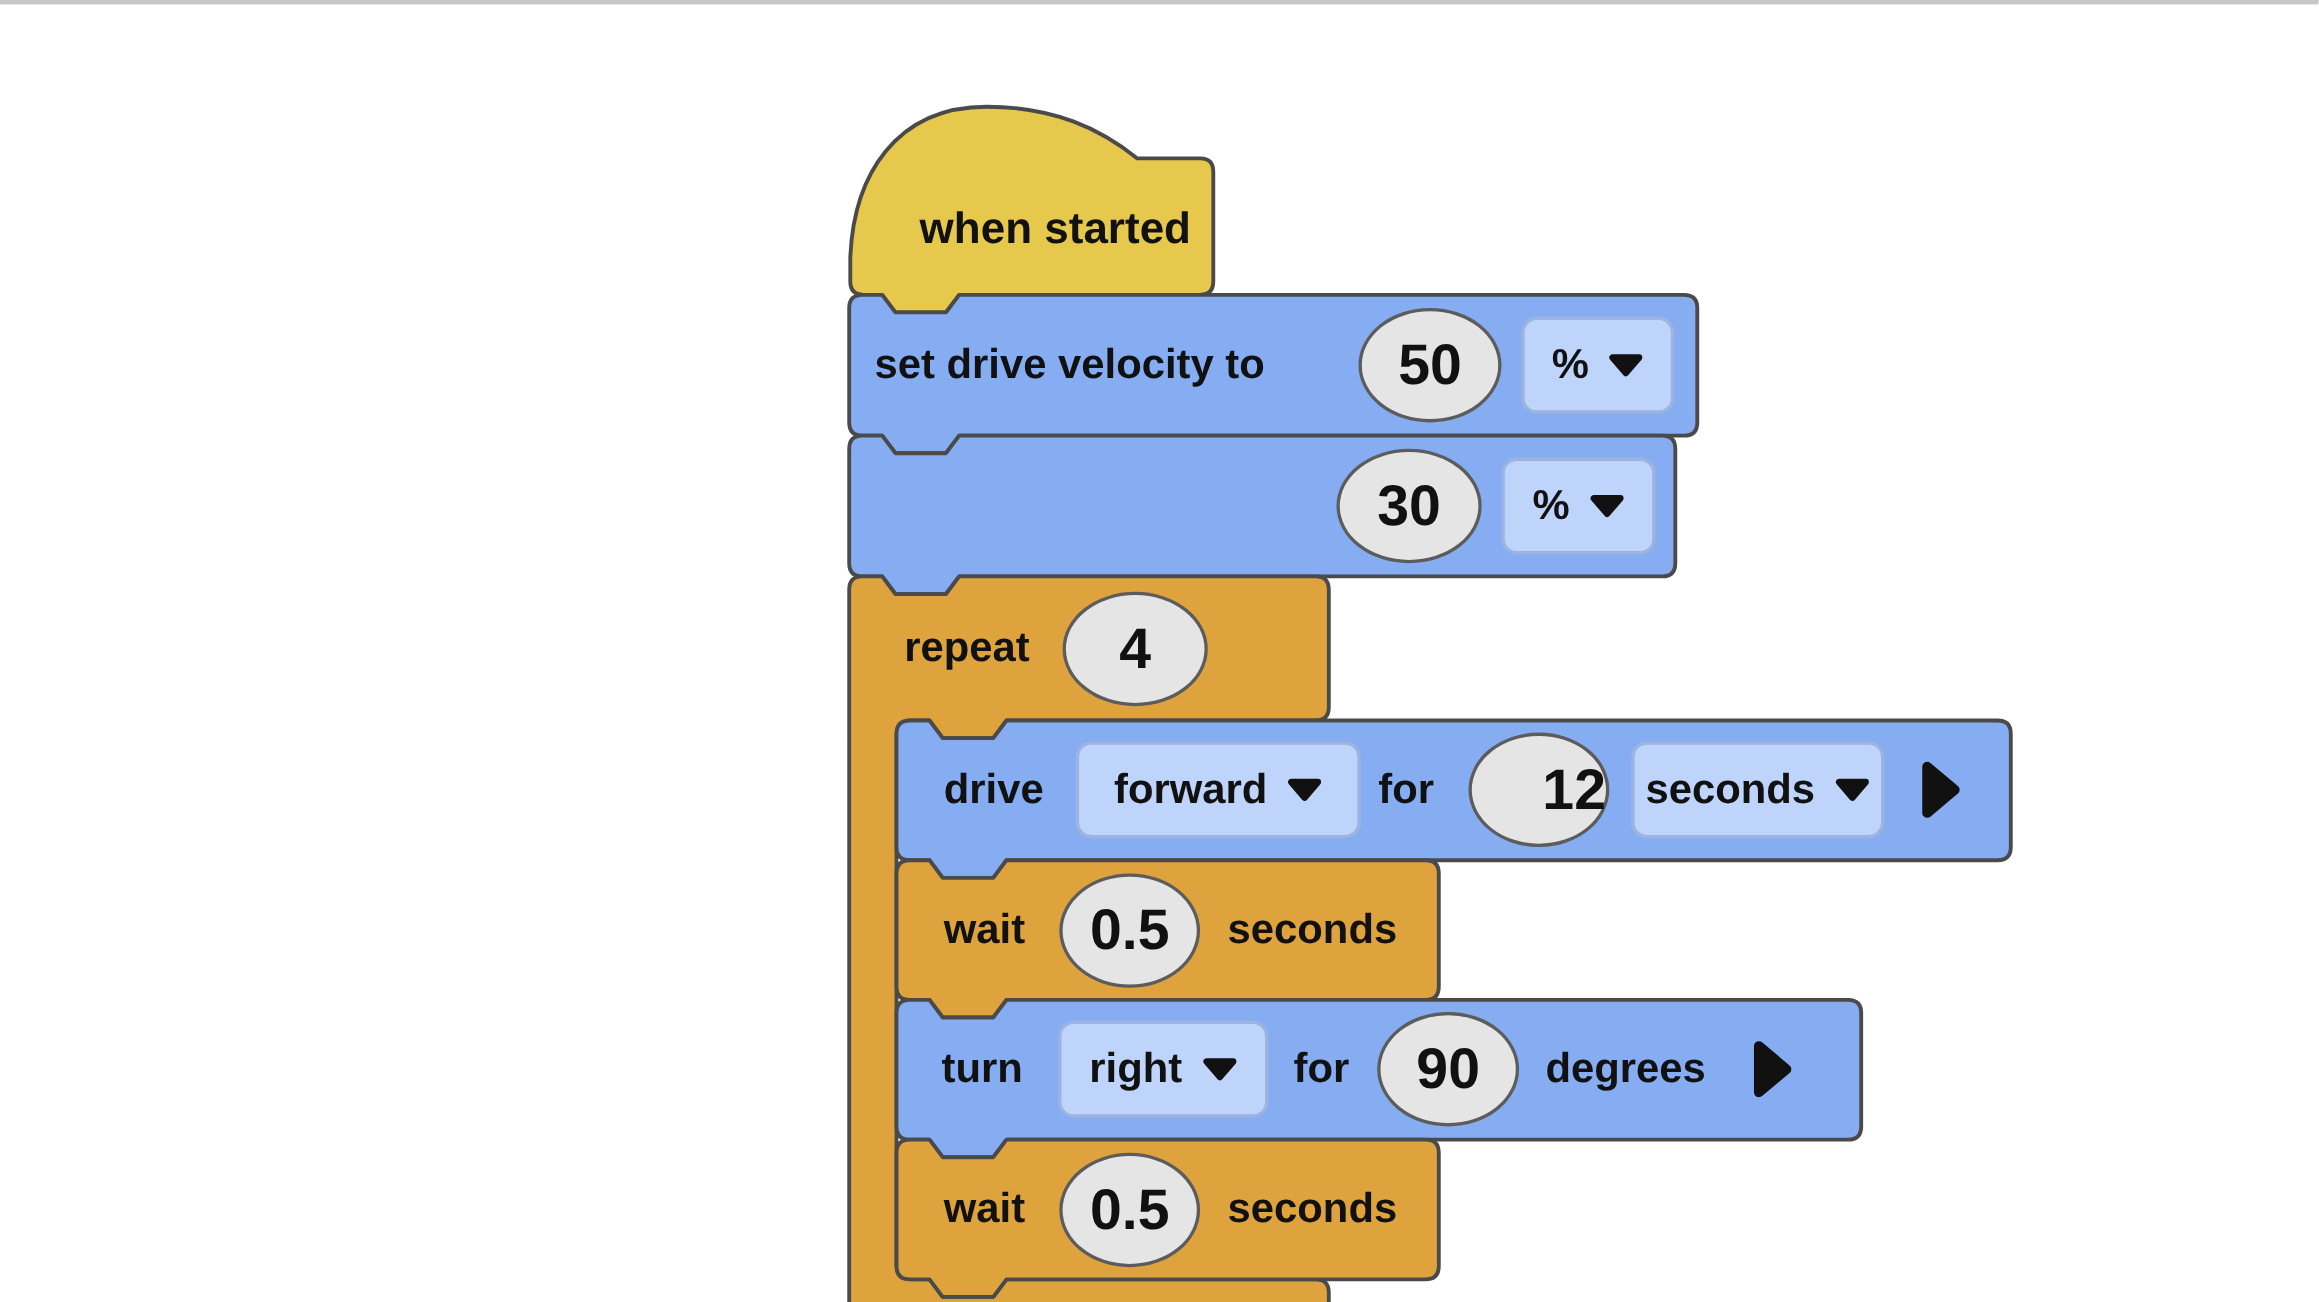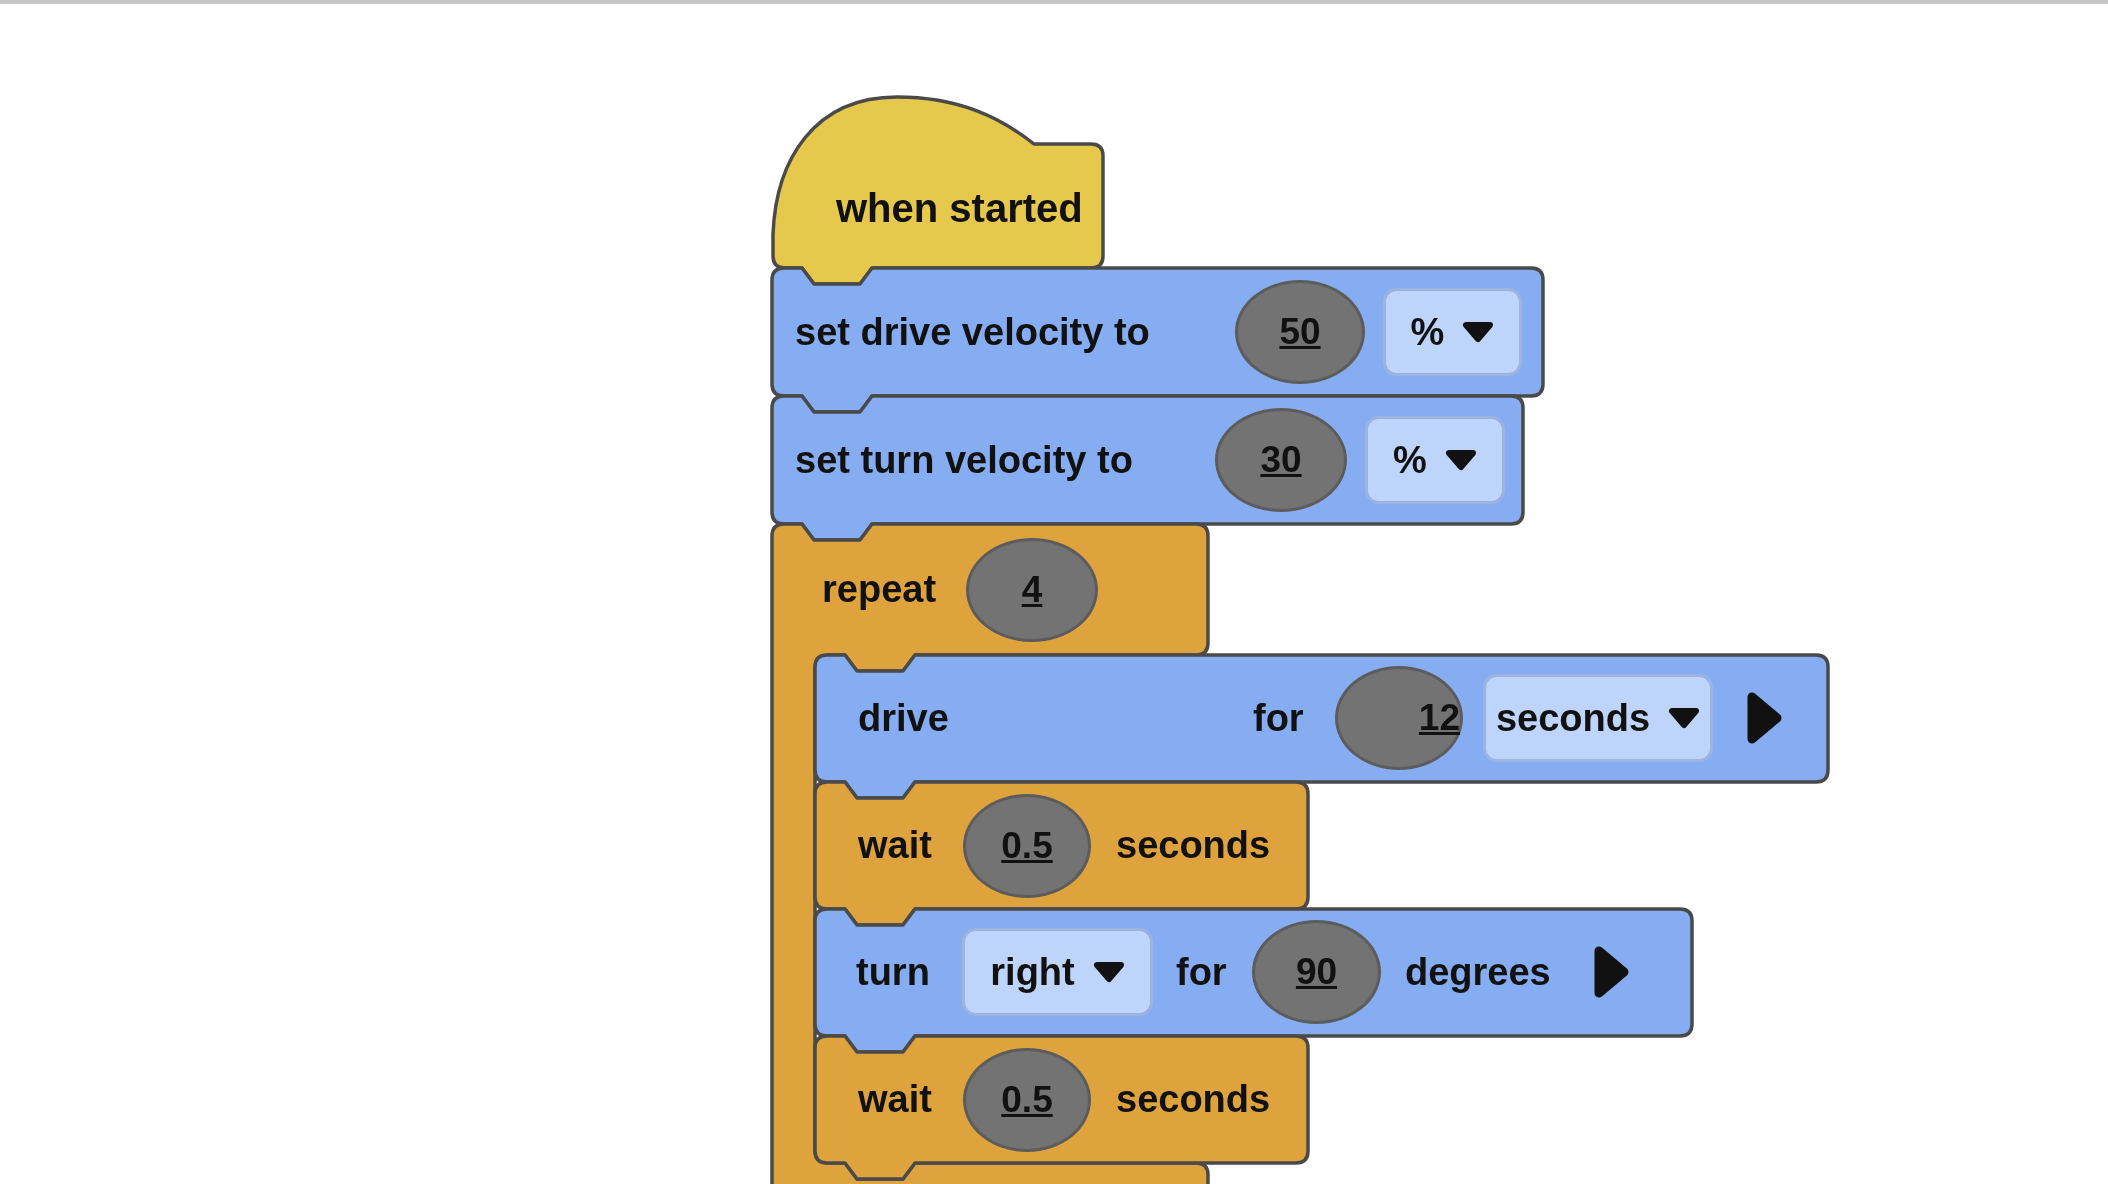--- a/index.html
+++ b/index.html
@@ -27,29 +27,28 @@
     position: absolute;
     height: 48px;
     line-height: 48px;
     font-size: 38px;
     white-space: nowrap;
   }
   .t.big { font-size: 40px; }
   .oval {
     position: absolute;
     height: 104px;
-    background: #737373;
+    background: #e5e5e5;
     border: 3.5px solid #5c5c5c;
     border-radius: 50%;
     box-sizing: border-box;
     display: flex;
     align-items: center;
     justify-content: center;
-    font-size: 37px;
-    text-decoration: underline;
+    font-size: 52px;
   }
   .dd {
     position: absolute;
     height: 88px;
     background: #bed4fa;
     border: 3px solid #9db3e0;
     border-radius: 14px;
     box-sizing: border-box;
     display: flex;
     align-items: center;
@@ -94,37 +93,42 @@
   <div class="oval" style="left:1235px; top:280px; width:130px;">
     <span>50</span>
   </div>
   <div class="dd" style="left:1383px; top:288px; width:139px;">
     <span>%</span>
     <svg class="caret" viewBox="0 0 32 22">
         <path d="M4 4 L28 4 L16 18 Z"></path>
       </svg>
   </div>
 
-  <div class="t" style="left:795px; top:436px;">set turn velocity to</div>
   <div class="oval" style="left:1215px; top:408px; width:132px;">
     <span>30</span>
   </div>
   <div class="dd" style="left:1365px; top:416px; width:140px;">
     <span>%</span>
     <svg class="caret" viewBox="0 0 32 22">
         <path d="M4 4 L28 4 L16 18 Z"></path>
       </svg>
   </div>
 
   <div class="t" style="left:822px; top:565px;">repeat</div>
   <div class="oval" style="left:966px; top:538px; width:132px;">
     <span>4</span>
   </div>
 
   <div class="t" style="left:858px; top:694px;">drive</div>
+  <div class="dd" style="left:978px; top:674px; width:259px;">
+    <span>forward</span>
+    <svg class="caret" viewBox="0 0 32 22">
+        <path d="M4 4 L28 4 L16 18 Z"></path>
+      </svg>
+  </div>
   <div class="t" style="left:1253px; top:694px;">for</div>
   <div class="oval" style="left:1335px; top:666px; width:128px;justify-content:flex-end;">
     <span>12</span>
   </div>
   <div class="dd" style="left:1483px; top:674px; width:230px;">
     <span>seconds</span>
     <svg class="caret" viewBox="0 0 32 22">
         <path d="M4 4 L28 4 L16 18 Z"></path>
       </svg>
   </div>

